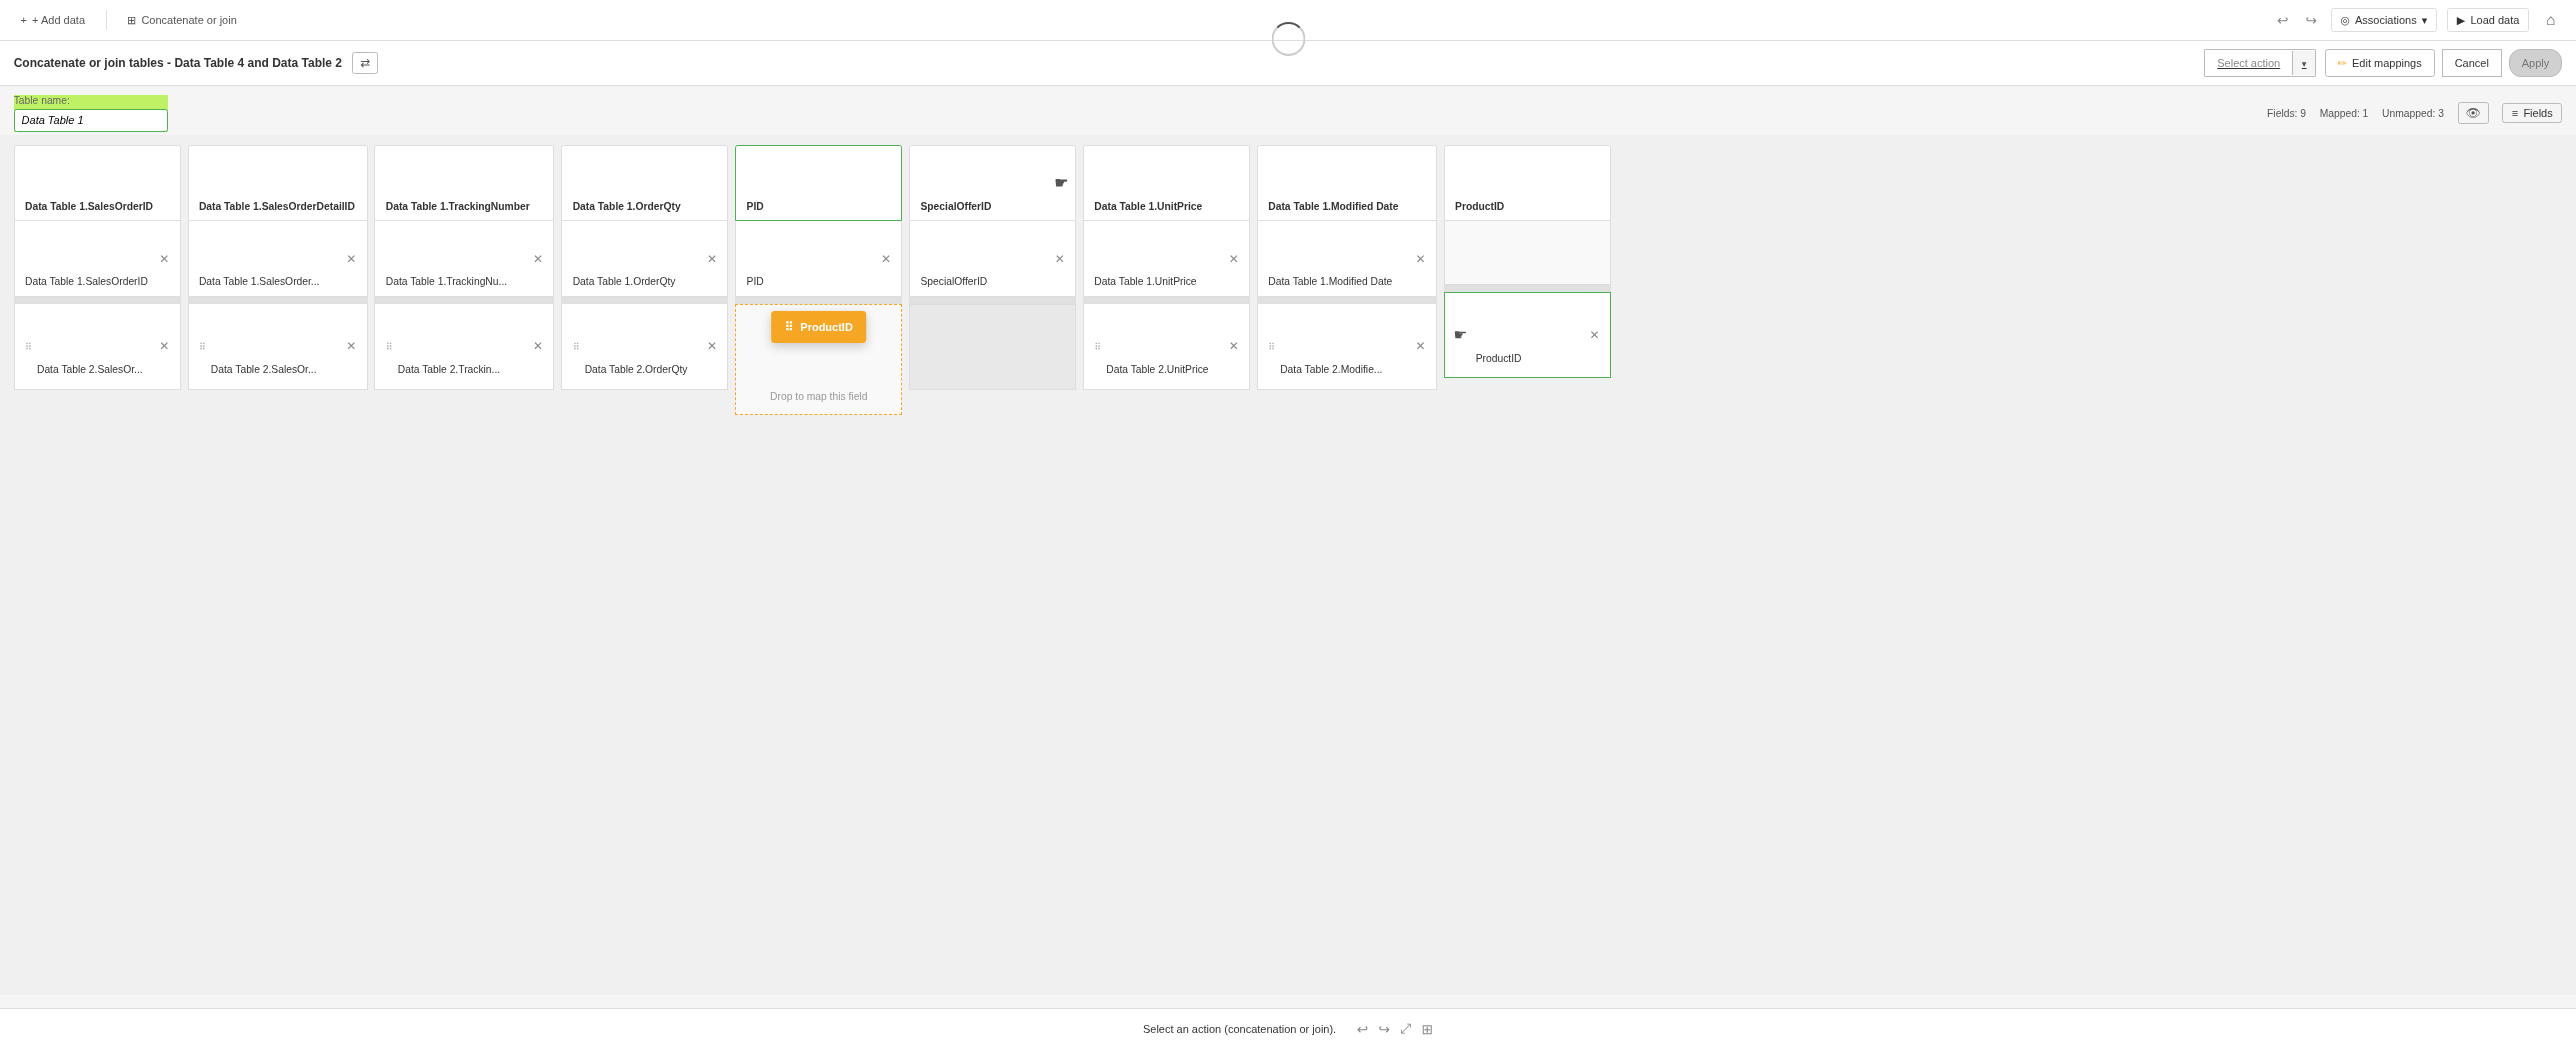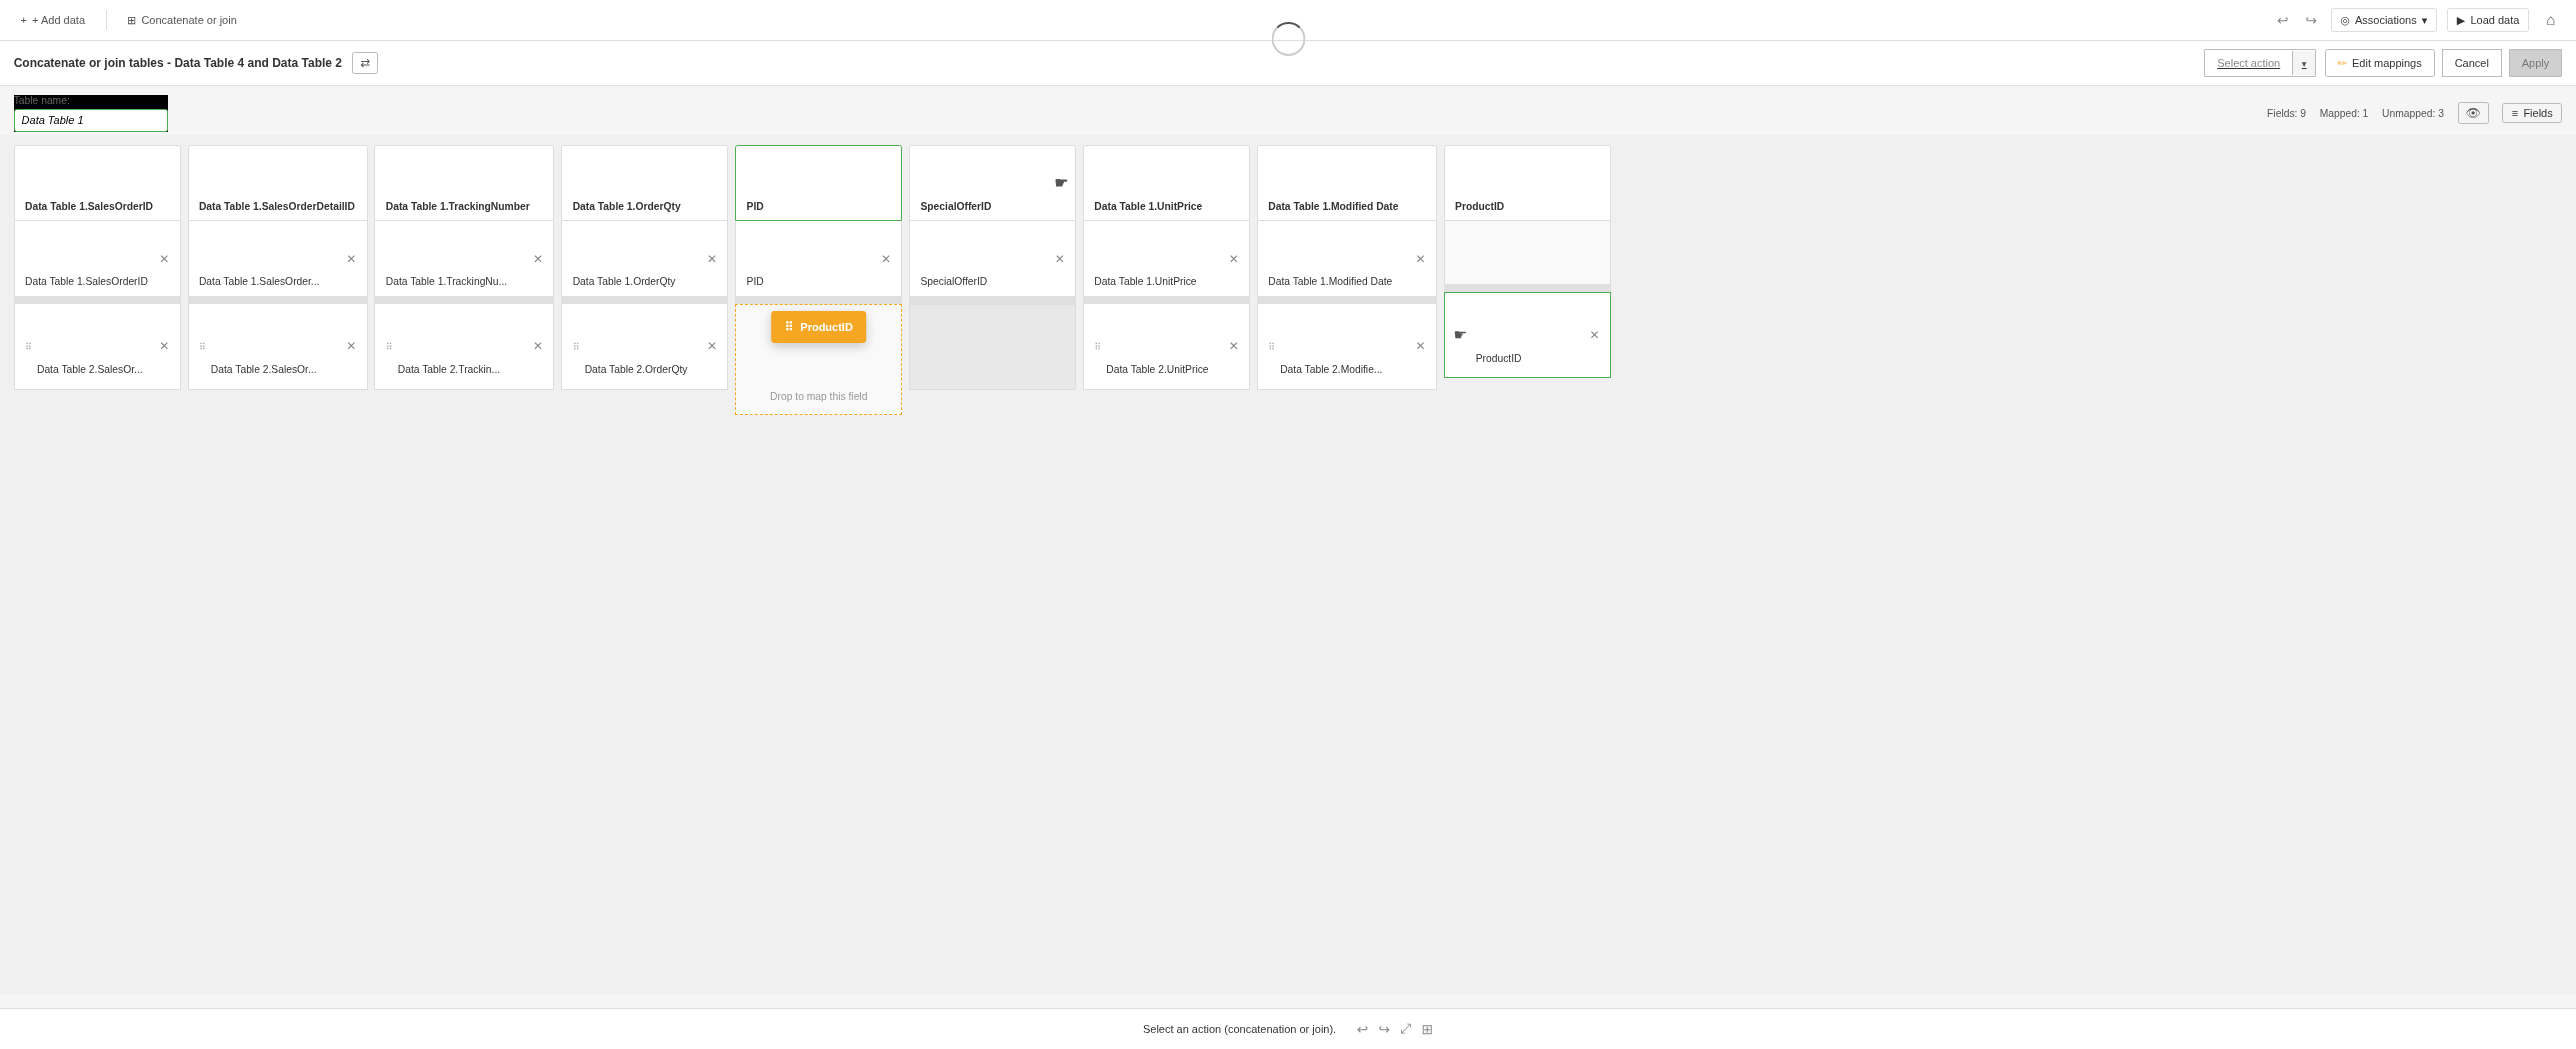--- a/index.html
+++ b/index.html
@@ -169,31 +169,31 @@
       border-radius: 0;
       padding: 6.9px 12px;
       cursor: pointer;
       font-size: 11px;
       color: #333;
       margin-right: 6.9px;
     }
     .apply-btn {
       background: #d0d0d0;
       border: 0.9px solid #bbb;
-      border-radius: 1px;
+      border-radius: 12px;
       padding: 6.9px 12px;
       cursor: pointer;
       font-size: 11px;
       color: #777;
     }
 
     
     .table-name-area {
       padding: 10.3px 13.7px 5.1px 13.7px;
-      background: #000000;
+      background: #bef264;
       display: flex;
       flex-direction: column;
       justify-content: flex-end;
     }
     .table-name-label {
       font-size: 10.3px;
       color: #666;
       margin-bottom: 3.4px;
     }
     .table-name-input {

